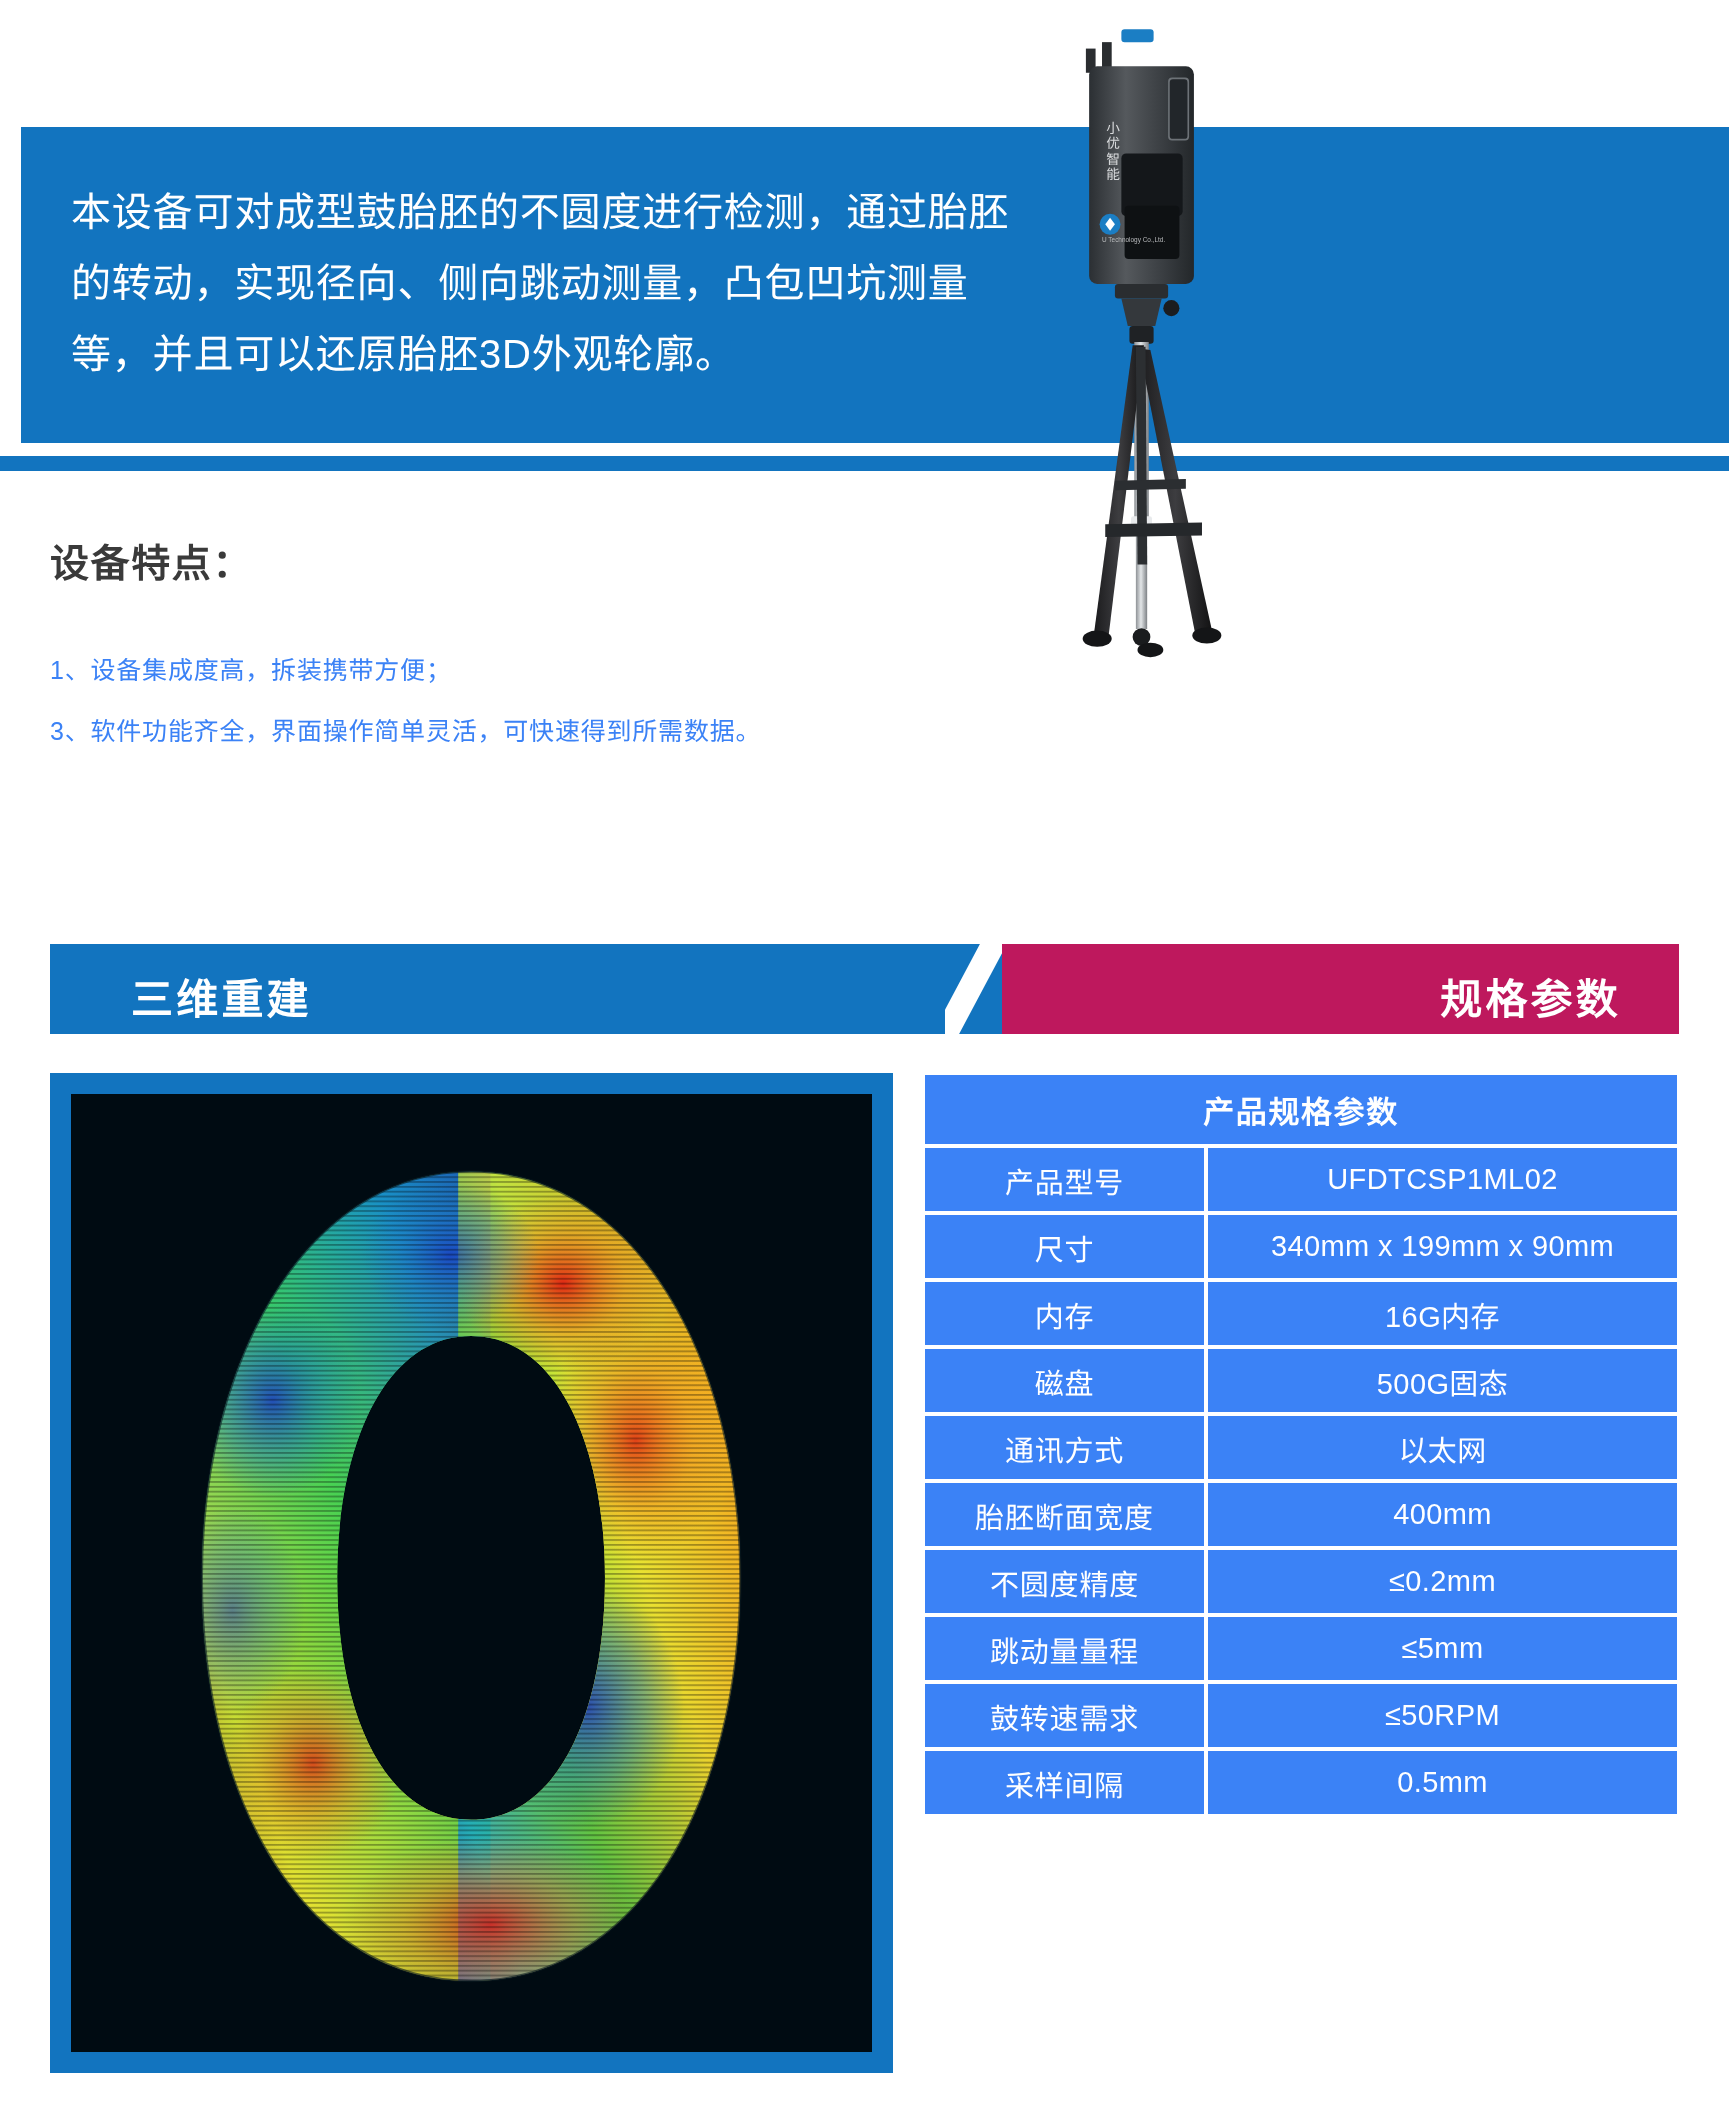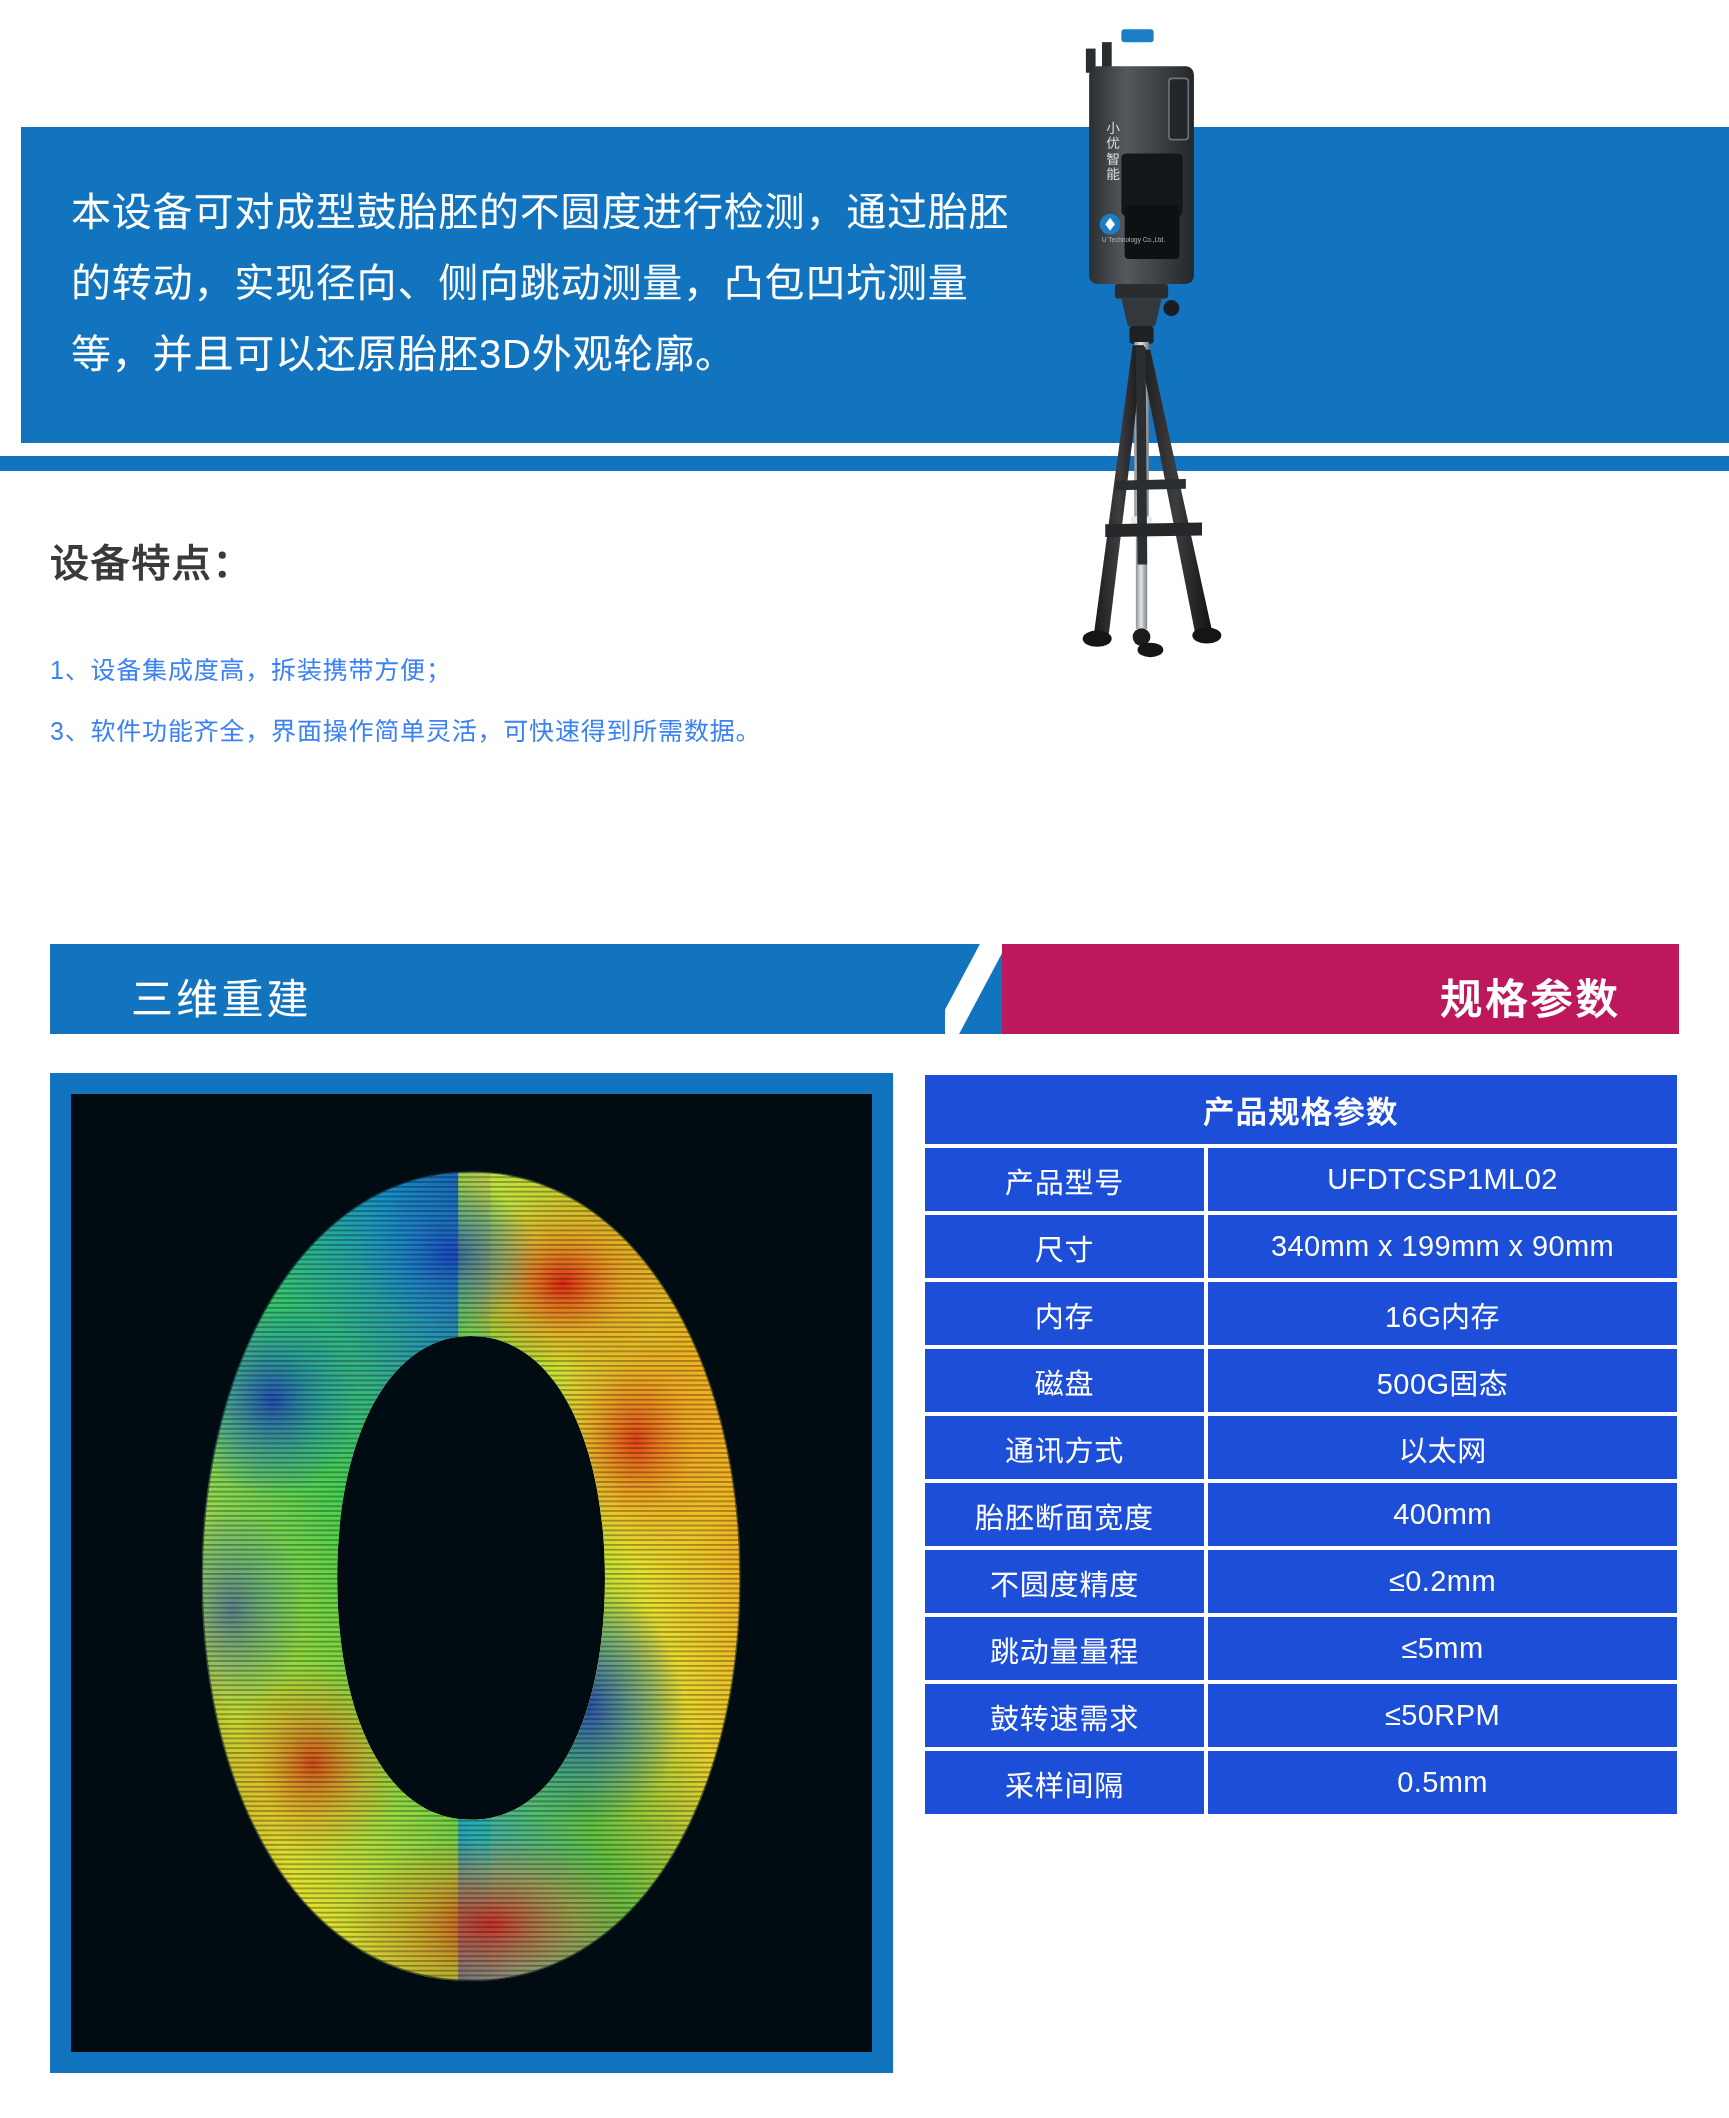--- a/index.html
+++ b/index.html
@@ -90,21 +90,21 @@
     width: 895px;
     height: 90px;
     background: #1274bf;
   }
   .bar-left-label {
     position: absolute;
     left: 81px;
     top: 21px;
     color: #ffffff;
     font-size: 42px;
-    font-weight: normal;
+    font-weight: bold;
     letter-spacing: 3.2px;
   }
   .bar-slash {
     position: absolute;
     left: 895px;
     top: 0;
     width: 89px;
     height: 90px;
     overflow: hidden;
   }
@@ -166,21 +166,21 @@
   }
 
   
   .spec-table {
     position: absolute;
     left: 923px;
     top: 1073px;
     width: 756px;
     border-collapse: separate;
     border-spacing: 0;
-    background: #1d4ed8;
+    background: #3b82f6;
   }
   .spec-table td, .spec-table th {
     border: 2.4px solid #ffffff;
     color: #ffffff;
     text-align: center;
     font-size: 29px;
     height: 63px;
     padding: 0 6.5px;
     font-weight: normal;
   }

